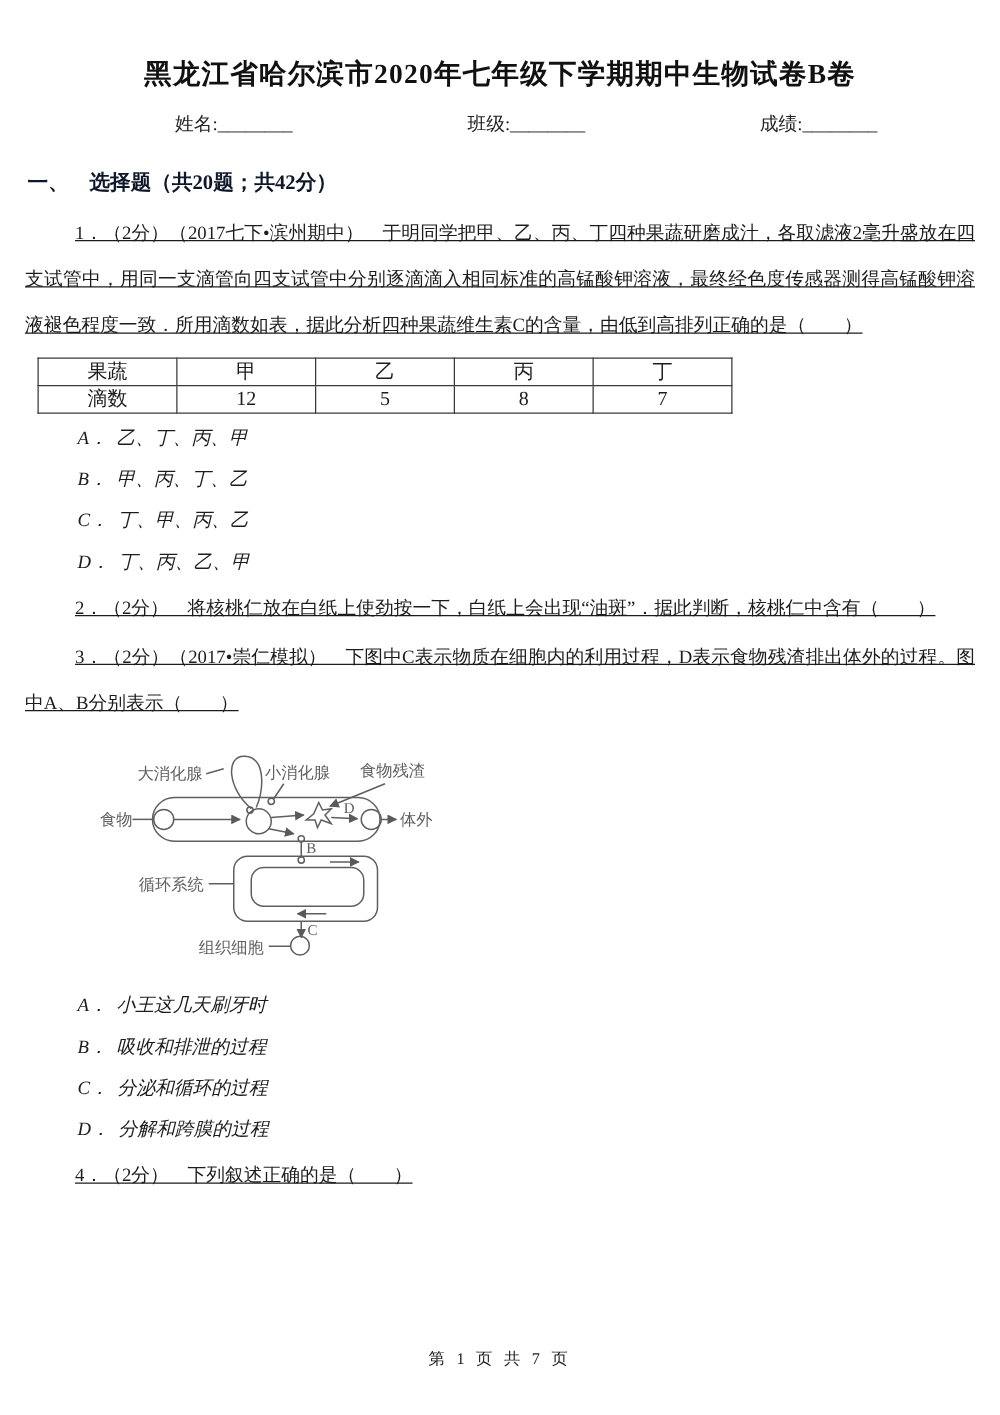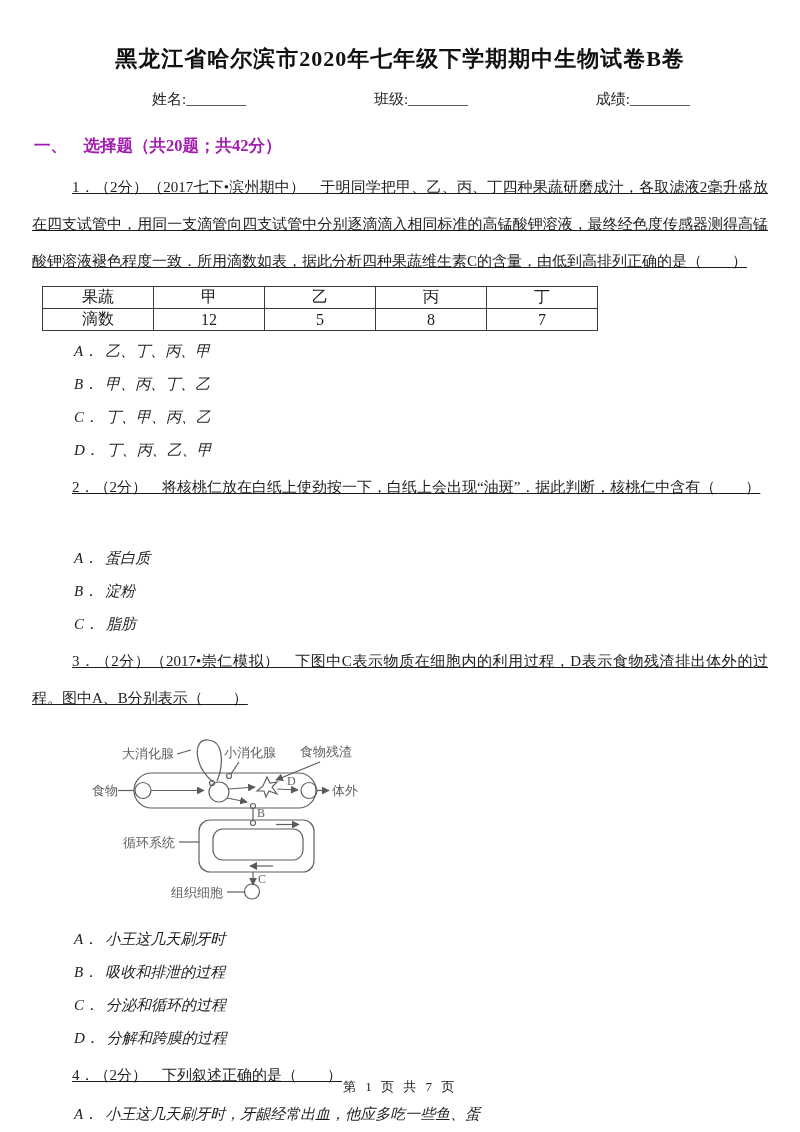--- a/index.html
+++ b/index.html
@@ -2,41 +2,41 @@
 <html><head>
 <meta charset="utf-8">
 <style>
   html,body{margin:0;padding:0;background:#888;}
   .page{
     position:relative;
     width:800px;height:1132px;
     margin:0 auto;
     background:#ffffff;
     box-sizing:border-box;
-    padding:0 30px;
+    padding:0 18px;
     font-family:"Liberation Serif","DejaVu Serif",serif;
     color:#1c1c1c;
     overflow:hidden;
   }
   .title{
     margin:0;padding-top:44px;
     text-align:center;
     font-size:22px;font-weight:bold;
     letter-spacing:1px;
     color:#111;
   }
   .fields{
     margin-top:16px;
     display:flex;justify-content:space-between;
     padding:0 80px 0 122px;
     font-size:15px;color:#222;
   }
   .section-heading{
     margin:26px 0 0 4px;
-    font-size:16.5px;font-weight:bold;color:#a21caf;
+    font-size:16.5px;font-weight:bold;color:#0f172a;
   }
   .stem{
     margin:12px 2px 0 2px;
     font-size:15px;line-height:37px;
     text-align:justify;text-indent:40px;
     color:#1c1c1c;
     text-decoration:underline;
   }
   .stem.tight{margin-top:2px;}
   .qtable{
@@ -104,25 +104,20 @@
 
   <div class="options">
     <div class="option"><span class="opt-label">A．</span><span>乙、丁、丙、甲</span></div>
     <div class="option"><span class="opt-label">B．</span><span>甲、丙、丁、乙</span></div>
     <div class="option"><span class="opt-label">C．</span><span>丁、甲、丙、乙</span></div>
     <div class="option"><span class="opt-label">D．</span><span>丁、丙、乙、甲</span></div>
   </div>
 
   <p class="stem tight">2．（2分）　将核桃仁放在白纸上使劲按一下，白纸上会出现“油斑”．据此判断，核桃仁中含有（　　）</p>
 
-  <div class="options gap-top">
-    <div class="option"><span class="opt-label">A．</span><span>蛋白质</span></div>
-    <div class="option"><span class="opt-label">B．</span><span>淀粉</span></div>
-    <div class="option"><span class="opt-label">C．</span><span>脂肪</span></div>
-  </div>
 
   <p class="stem tight">3．（2分）（2017•崇仁模拟）　下图中C表示物质在细胞内的利用过程，D表示食物残渣排出体外的过程。图中A、B分别表示（　　）</p>
 
   <div class="diagram-wrap">
     <svg viewBox="0 0 330 190" width="330" height="190" xmlns="http://www.w3.org/2000/svg">
       <defs>
         <marker id="arr" viewBox="0 0 10 10" refX="9" refY="5" markerWidth="6.5" markerHeight="6.5" orient="auto-start-reverse">
           <path d="M0,0 L10,5 L0,10 z" fill="#5a5a5a"></path>
         </marker>
       </defs>
@@ -182,20 +177,16 @@
 
   <div class="options">
     <div class="option"><span class="opt-label">A．</span><span>小王这几天刷牙时</span></div>
     <div class="option"><span class="opt-label">B．</span><span>吸收和排泄的过程</span></div>
     <div class="option"><span class="opt-label">C．</span><span>分泌和循环的过程</span></div>
     <div class="option"><span class="opt-label">D．</span><span>分解和跨膜的过程</span></div>
   </div>
 
   <p class="stem tight">4．（2分）　下列叙述正确的是（　　）</p>
 
-  <div class="options">
-    <div class="option"><span class="opt-label">A．</span><span>小王这几天刷牙时，牙龈经常出血，他应多吃一些鱼、蛋</span></div>
-    <div class="option"></div>
-  </div>
 
   <div class="footer">第 1 页 共 7 页</div>
 
 </div>
 
 </body></html>

